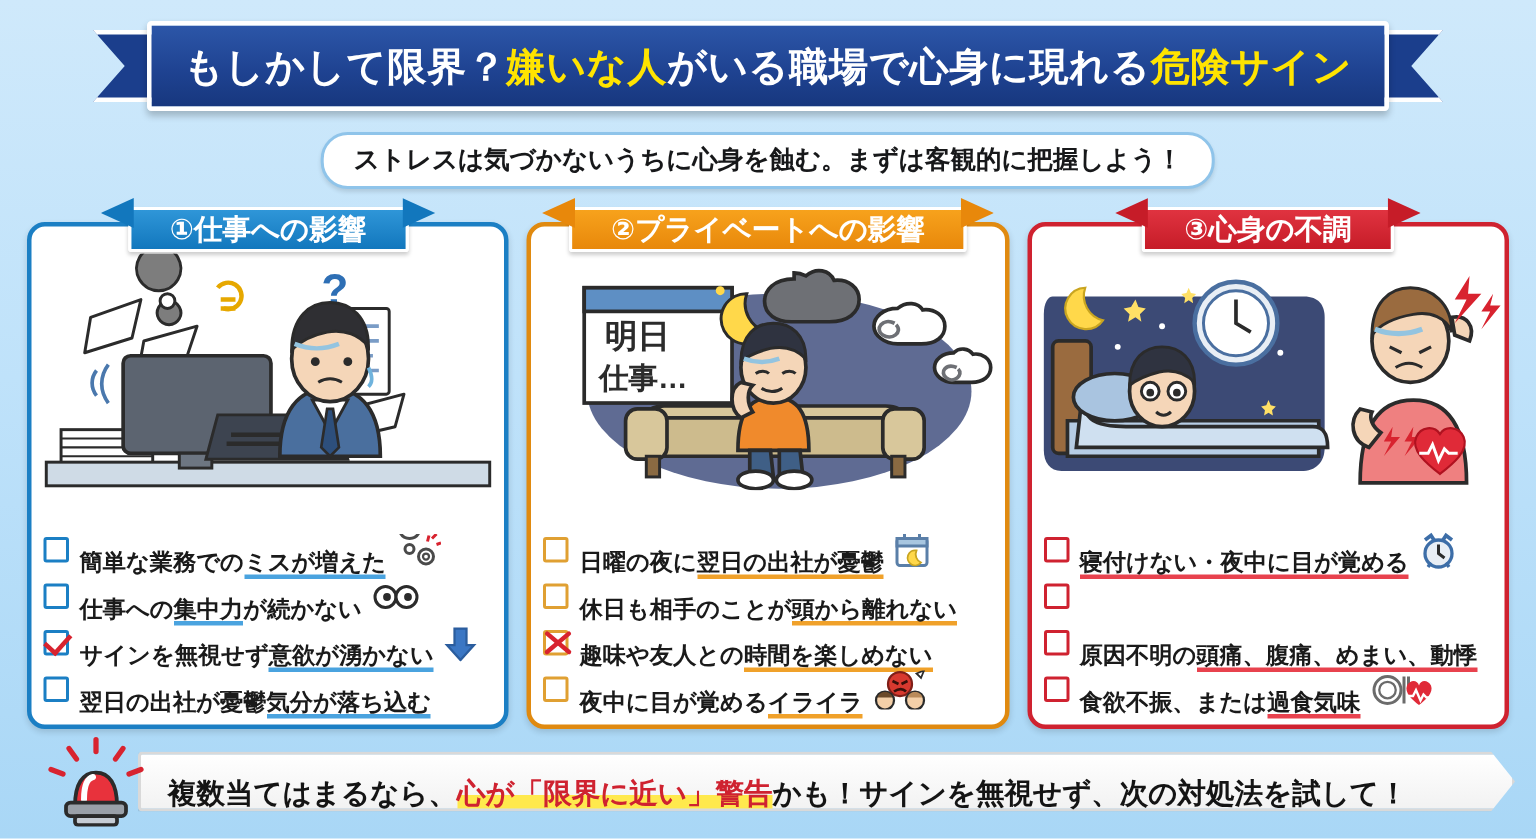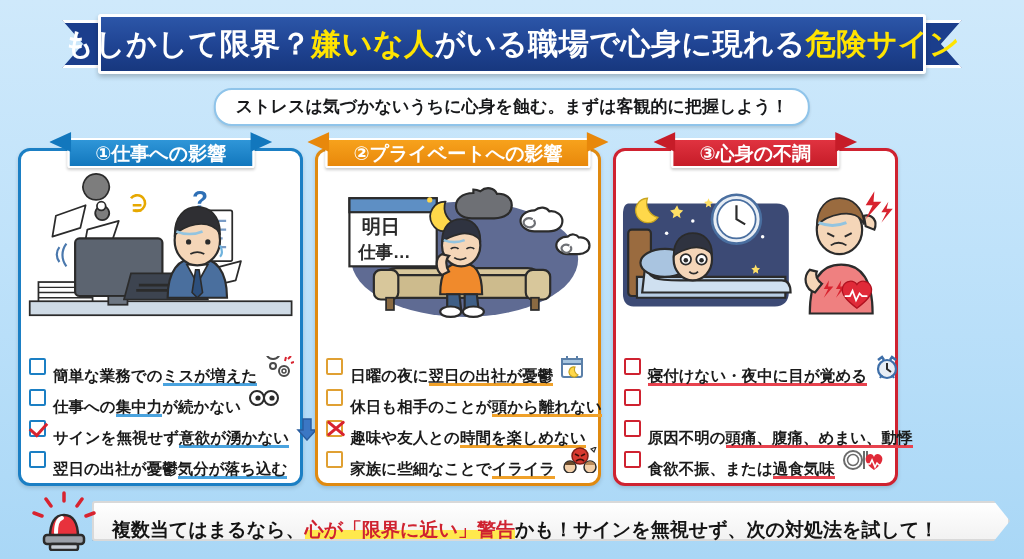--- a/index.html
+++ b/index.html
@@ -19,35 +19,35 @@
   .ribbon-tail.left  { left: 62px;  clip-path: polygon(0 0, 100% 0, 100% 100%, 0 100%, 46% 50%); }
   .ribbon-tail.right { right: 62px; clip-path: polygon(0 0, 100% 0, 54% 50%, 100% 100%, 0 100%); }
   .title-bar {
     position: absolute; left: 98px; right: 98px; top: 0; height: 60px;
     background: linear-gradient(180deg,#2c56a8 0%, #1f4392 55%, #17377e 100%);
     border: 3px solid #fff; border-radius: 3px;
     box-shadow: 0 3px 5px rgba(0,0,0,.22);
     display: flex; align-items: center; justify-content: center;
   }
   .title-text {
-    font-size: 30px; font-weight: bold; color: #fff; letter-spacing: .5px;
+    font-size: 26px; font-weight: bold; color: #fff; letter-spacing: .5px;
     white-space: nowrap; line-height: 1;
   }
   .title-text .hl { color: #ffe400; }
 
   
   .subtitle {
     position: absolute; left: 50%; transform: translateX(-50%); top: 88px;
     background: #fff; border: 2px solid #8fc4ea; border-radius: 18px;
     padding: 5px 20px 6px; font-size: 17px; font-weight: bold; color: #17181a;
     white-space: nowrap; box-shadow: 0 2px 3px rgba(0,0,0,.12);
   }
 
   
-  .panels { position: absolute; left: 18px; top: 148px; width: 880px; height: 338px;
+  .panels { position: absolute; left: 18px; top: 148px; width: 988px; height: 338px;
             display: flex; gap: 12px; }
   .panel {
     position: relative; flex: 1; background: #fff; border-radius: 12px;
     box-shadow: 0 2px 4px rgba(0,0,0,.14);
   }
   .panel.c1 { border: 3px solid #1b7fc4; }
   .panel.c2 { border: 3px solid #e08a10; }
   .panel.c3 { border: 3px solid #cf2230; }
 
   .panel-head {
@@ -299,21 +299,21 @@
       <div class="item">
         <div class="box"></div>
         <div class="itext"><span>休日も相手のことが</span><u>頭から離れない</u><span></span></div>
       </div>
       <div class="item">
         <div class="box cross"></div>
         <div class="itext"><span>趣味や友人との</span><u>時間を楽しめない</u><span></span></div>
       </div>
       <div class="item">
         <div class="box"></div>
-        <div class="itext"><span>家族に些細なことで</span><u>イライラ</u><span></span></div>
+        <div class="itext"><span>夜中に目が覚める</span><u>イライラ</u><span></span></div>
         <div class="ic">
           <svg width="36" height="26" viewBox="0 0 36 26">
               <circle cx="18" cy="9" r="8" fill="#d8392f" stroke="#7e1f18" stroke-width="1.5"></circle>
               <path d="M13 7l4 2M23 7l-4 2" stroke="#3b0f0a" stroke-width="1.8"></path>
               <path d="M14 14c3-2 6-2 8 0" stroke="#3b0f0a" stroke-width="1.8" fill="none"></path>
               <circle cx="8" cy="20" r="6" fill="#f3cfa8" stroke="#2b2b2b" stroke-width="1.5"></circle>
               <circle cx="28" cy="20" r="6" fill="#f3cfa8" stroke="#2b2b2b" stroke-width="1.5"></circle>
               <path d="M3 18c1-5 9-5 10 0z" fill="#6b4a2a"></path>
               <path d="M23 18c1-5 9-5 10 0z" fill="#b98a5a"></path>
               <path d="M29 2l5-2-2 5z" fill="#fff" stroke="#2b2b2b" stroke-width="1.2"></path>

